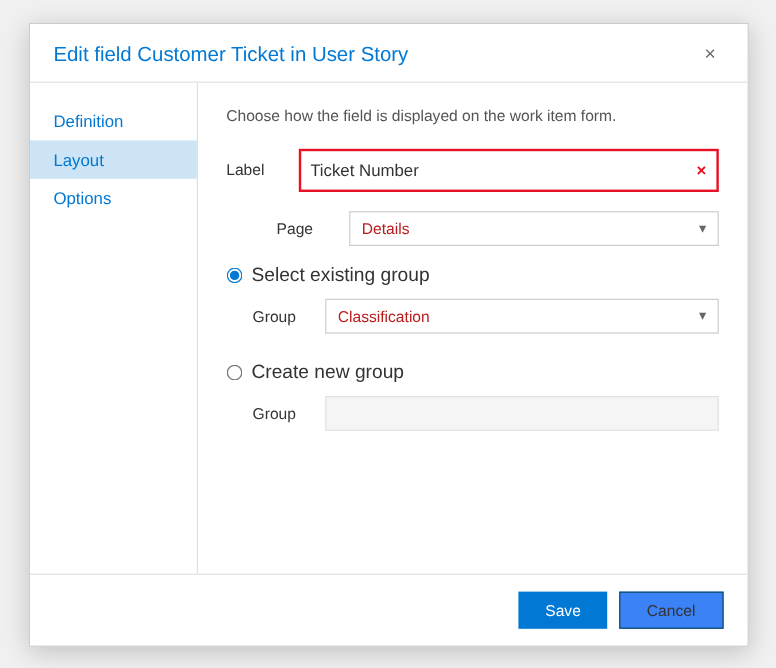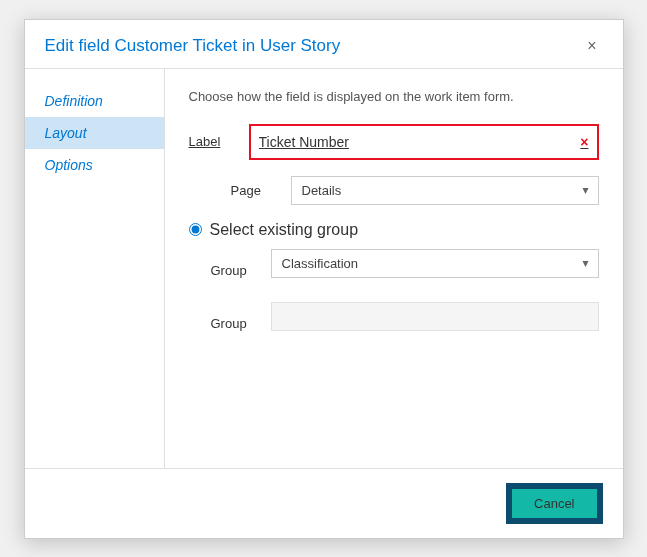--- a/index.html
+++ b/index.html
@@ -57,21 +57,20 @@
       display: block;
       padding: 8px 20px;
       cursor: pointer;
       color: #0078d4;
       font-size: 14px;
       text-decoration: none;
       border: none;
       background: none;
       width: 100%;
       text-align: left;
-      font-style: italic;
     }
     .sidebar-item.active {
       background: #cce4f6;
       color: #0078d4;
     }
     .main-content {
       flex: 1;
       padding: 20px 24px;
       display: flex;
       flex-direction: column;
@@ -119,21 +118,21 @@
     }
     .select-wrapper {
       flex: 1;
       position: relative;
     }
     .form-select {
       width: 100%;
       padding: 6px 32px 6px 10px;
       border: 1px solid #ccc;
       font-size: 13px;
-      color: #404040;
+      color: #b91c1c;
       background: #fff;
       appearance: none;
       -webkit-appearance: none;
       cursor: pointer;
       outline: none;
     }
     .select-arrow {
       position: absolute;
       right: 10px;
       top: 50%;
@@ -155,21 +154,21 @@
       cursor: pointer;
       accent-color: #0078d4;
     }
     .radio-label {
       font-size: 16px;
       color: #333;
       cursor: pointer;
     }
     .group-row {
       display: flex;
-      align-items: flex-end;
+      align-items: center;
       margin-left: 0;
       margin-bottom: 12px;
     }
     .group-label {
       width: 60px;
       font-size: 13px;
       color: #333;
       flex-shrink: 0;
       margin-left: 22px;
     }
@@ -190,33 +189,32 @@
     }
     .btn-save {
       background: #0078d4;
       color: #fff;
       border: none;
       padding: 7px 22px;
       font-size: 13px;
       cursor: pointer;
     }
     .btn-cancel {
-      background: #14b8a6;
-      color: #333;
-      border: 6px solid #0c4a6e;
+      background: #3b82f6;
+      color: #333;
+      border: 1px solid #0c4a6e;
       padding: 7px 22px;
       font-size: 13px;
       cursor: pointer;
     }
     .spacer { flex: 1; }
     .outer-label-row {
       display: flex;
       align-items: center;
       margin-bottom: 16px;
-      text-decoration: underline;
     }
     .outer-label {
       width: 60px;
       font-size: 13px;
       color: #333;
       flex-shrink: 0;
     }
   </style>
 </head>
 <body>
@@ -267,26 +265,31 @@
           <div class="select-wrapper">
             <select class="form-select">
               <option>Classification</option>
             </select>
             <span class="select-arrow">▾</span>
           </div>
         </div>
       </div>
 
       <div class="radio-section">
+        <div class="radio-row">
+          <input type="radio" name="group-type" id="newgroup" style="">
+          <label class="radio-label" for="newgroup">Create new group</label>
+        </div>
         <div class="group-row">
           <span class="group-label">Group</span>
           <input class="disabled-input" type="text" disabled="" style="">
         </div>
       </div>
 
       <div class="spacer"></div>
     </div>
   </div>
 
   <div class="dialog-footer">
+    <button class="btn-save">Save</button>
     <button class="btn-cancel">Cancel</button>
   </div>
 </div>
 
 </body></html>

